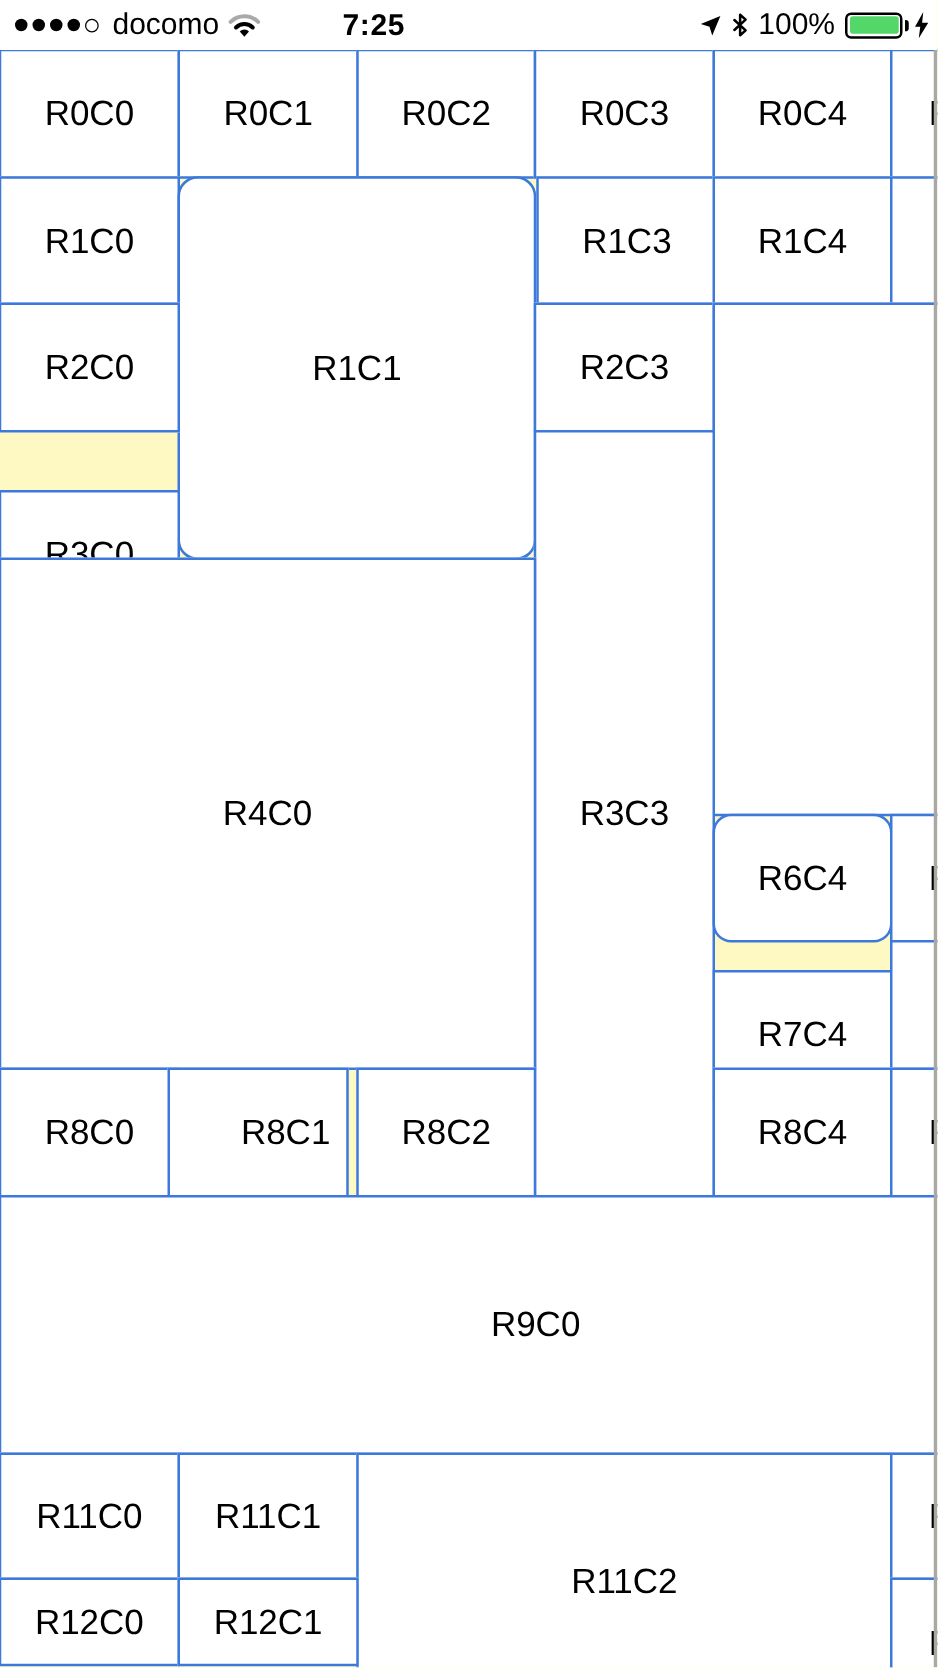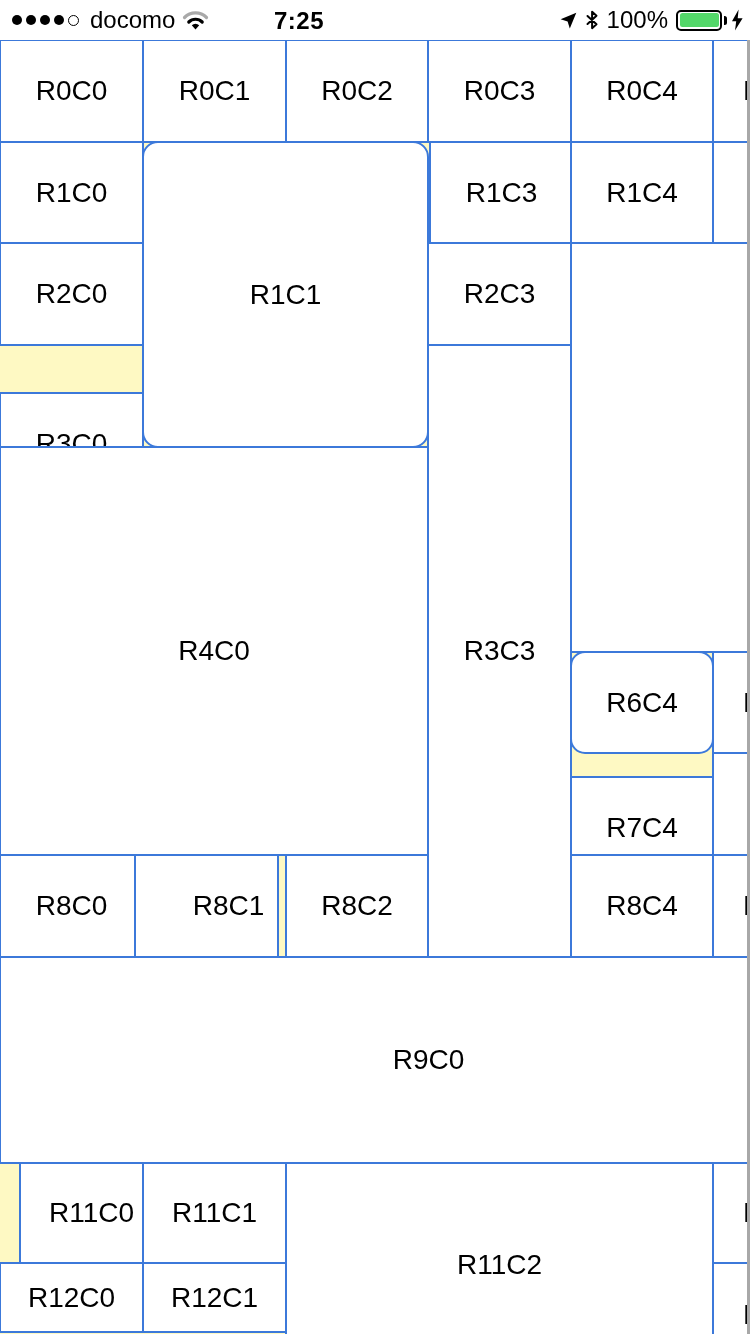--- a/index.html
+++ b/index.html
@@ -159,21 +159,21 @@
       </div>
       <div class="cell" style="left: 570px; top: 854px; width: 144px; height: 104px;">
         <span>R8C4</span>
       </div>
       <div class="cell partial" style="left: 712px; top: 854px; width: 145px; height: 104px;">
         <span>R</span>
       </div>
       <div class="cell" style="left: -1px; top: 956px; width: 859px; height: 208px;">
         <span>R9C0</span>
       </div>
-      <div class="cell" style="left: -1px; top: 1162px; width: 145px; height: 102px; margin-left: 20px;">
+      <div class="cell" style="left: -1px; top: 1162px; width: 145px; height: 102px;">
         <span>R11C0</span>
       </div>
       <div class="cell" style="left: 142px; top: 1162px; width: 145px; height: 102px;">
         <span>R11C1</span>
       </div>
       <div class="cell" style="left: 285px; top: 1162px; width: 429px; height: 206px;">
         <span>R11C2</span>
       </div>
       <div class="cell partial" style="left: 712px; top: 1162px; width: 145px; height: 102px;">
         <span>R</span>

